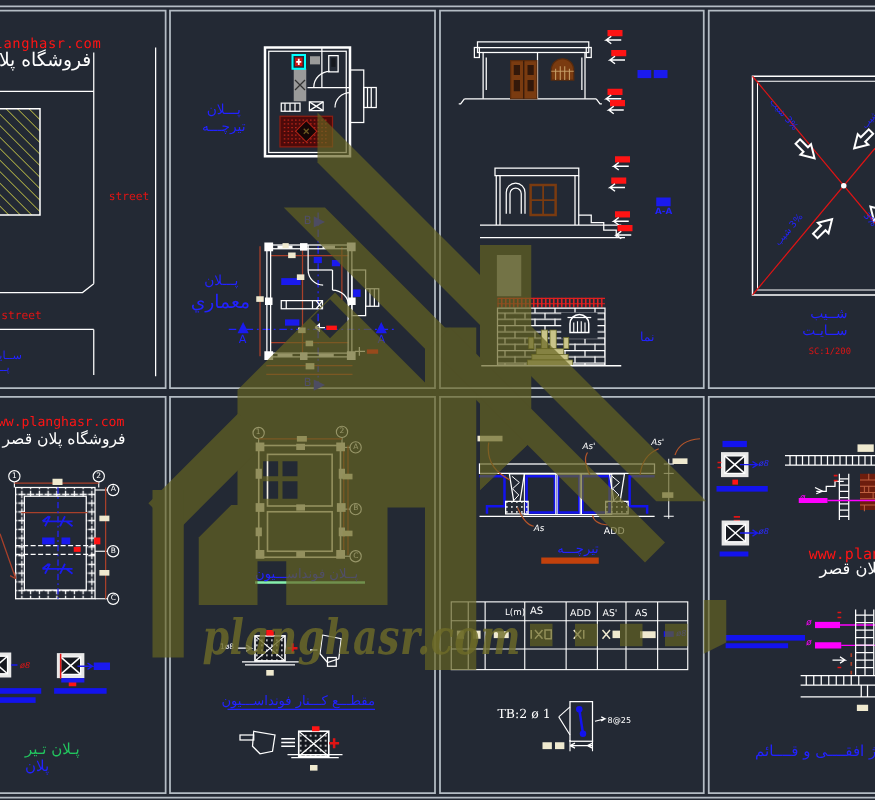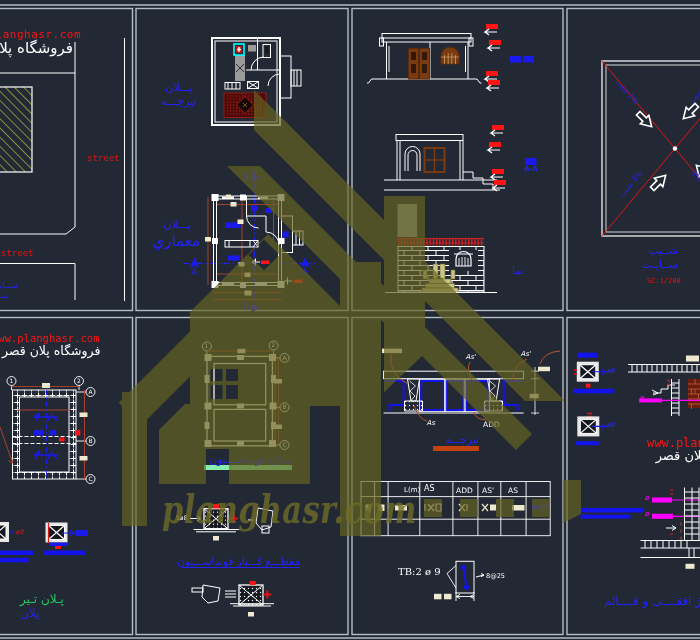--- a/index.html
+++ b/index.html
@@ -629,36 +629,36 @@
   <div class="txt" style="left:88.5px;top:475.5px;font-size:6px;color:#fff">C</div>
   <div class="txt" style="left:16px;top:528.5px;font-size:6.5px;color:#e01414;font-style:italic">ø8</div>
   <div class="txt fa" style="left:20px;top:593px;font-size:12px;color:#22c55e">پـلان تـیر</div>
   <div class="txt fa" style="left:20px;top:607px;font-size:12px;color:#2222ff">پلان</div>
 
   <div class="txt" style="left:204.5px;top:343px;font-size:6px;color:#fff">1</div>
   <div class="txt" style="left:271.5px;top:342px;font-size:6px;color:#fff">2</div>
   <div class="txt" style="left:282.5px;top:354.5px;font-size:6px;color:#fff">A</div>
   <div class="txt" style="left:282.5px;top:404px;font-size:6px;color:#fff">B</div>
   <div class="txt" style="left:282.5px;top:441.5px;font-size:6px;color:#fff">C</div>
-  <div class="txt fa" style="left:204px;top:453.5px;font-size:10.5px;color:#2222ff;width:88px;text-align:right;border-bottom:5px solid #86efac;padding-bottom:1px">پــلان فونداســـیون</div>
+  <div class="txt fa" style="left:204px;top:453.5px;font-size:10.5px;color:#2222ff;width:88px;text-align:left;border-bottom:2px solid #86efac;padding-bottom:1px">پــلان فونداســـیون</div>
   <div class="txt fa" style="left:182px;top:555.5px;font-size:10.5px;color:#2222ff;width:118px;text-align:center;border-bottom:1px solid #2222ff;padding-bottom:1px">مقطـــع كـــنار فونداســـیون</div>
   <div class="txt" style="left:176px;top:515px;font-size:6px;color:#fff">1ø8</div>
 
   <div class="txt" style="left:466px;top:354px;font-size:7px;color:#fff;font-style:italic">As'</div>
   <div class="txt" style="left:521px;top:351px;font-size:7px;color:#fff;font-style:italic">As'</div>
   <div class="txt" style="left:427px;top:420px;font-size:7px;color:#fff;font-style:italic">As</div>
   <div class="txt" style="left:483px;top:420.5px;font-size:7.5px;color:#fff">ADD</div>
   <div class="txt fa" style="left:433px;top:434px;font-size:10.5px;color:#2222ff;width:46px;text-align:right;border-bottom:5px solid #c2410c;padding-bottom:1px">تیرچـــه</div>
   <div class="txt" style="left:404px;top:486.5px;font-size:7px;color:#fff">L(m)</div>
   <div class="txt" style="left:424px;top:485px;font-size:8px;color:#fff">AS</div>
   <div class="txt" style="left:456px;top:486.5px;font-size:7.5px;color:#fff">ADD</div>
   <div class="txt" style="left:482px;top:486.5px;font-size:7.5px;color:#fff">AS'</div>
   <div class="txt" style="left:508px;top:486.5px;font-size:7.5px;color:#fff">AS</div>
   <div class="txt" style="left:541px;top:503.5px;font-size:6.5px;color:#2a2aff;font-style:italic">ø8</div>
-  <div class="txt" style="left:398px;top:567px;font-size:10px;color:#fff;font-family:'DejaVu Serif',serif">TB:2 ø 9</div>
+  <div class="txt" style="left:398px;top:567px;font-size:10px;color:#fff;font-family:'DejaVu Serif',serif">TB:2 ø 1</div>
   <div class="txt" style="left:486px;top:573px;font-size:6.5px;color:#fff">8@25</div>
 
   <div class="txt" style="left:607px;top:367.5px;font-size:6.5px;color:#2a2aff;font-style:italic">ø8</div>
   <div class="txt" style="left:607px;top:422px;font-size:6.5px;color:#2a2aff;font-style:italic">ø8</div>
   <div class="txt" style="left:640px;top:395px;font-size:7px;color:#ff00ff;font-style:italic">ø</div>
   <div class="txt" style="left:645px;top:494.5px;font-size:7px;color:#ff00ff;font-style:italic">ø</div>
   <div class="txt" style="left:645px;top:511px;font-size:7px;color:#ff00ff;font-style:italic">ø</div>
   <div class="txt mono" style="left:647px;top:437px;font-size:12px;color:#ff1414">www.planghasr.com</div>
   <div class="txt fa" style="left:620px;top:449px;font-size:13px;color:#fff;width:138px">فروشگاه پلان قصر</div>
   <div class="txt fa" style="left:604px;top:595px;font-size:12px;color:#2222ff">شــــناژ افقــــی و قــــائم</div>

